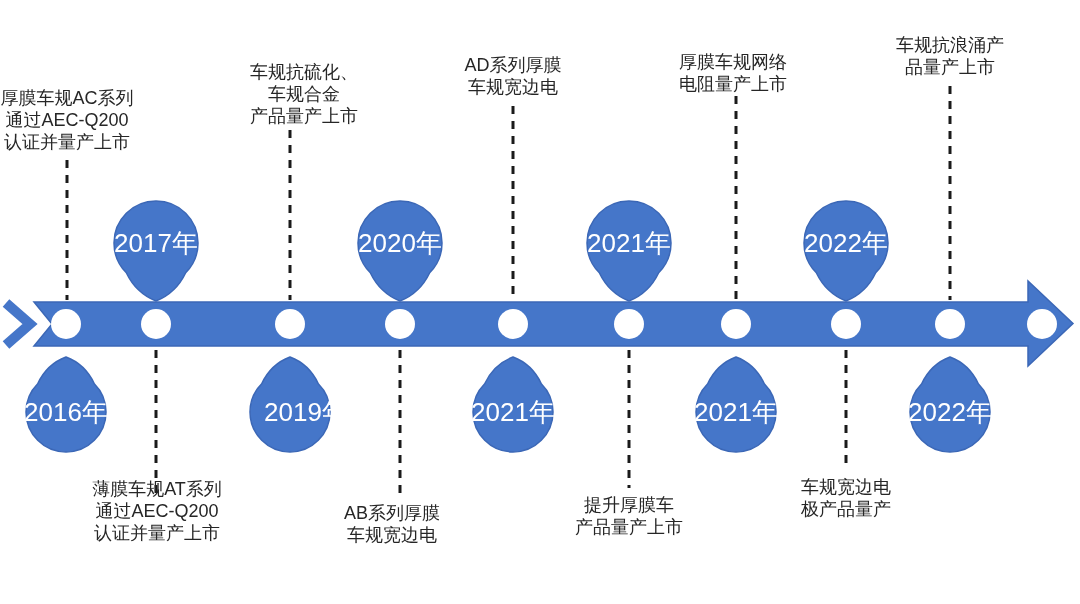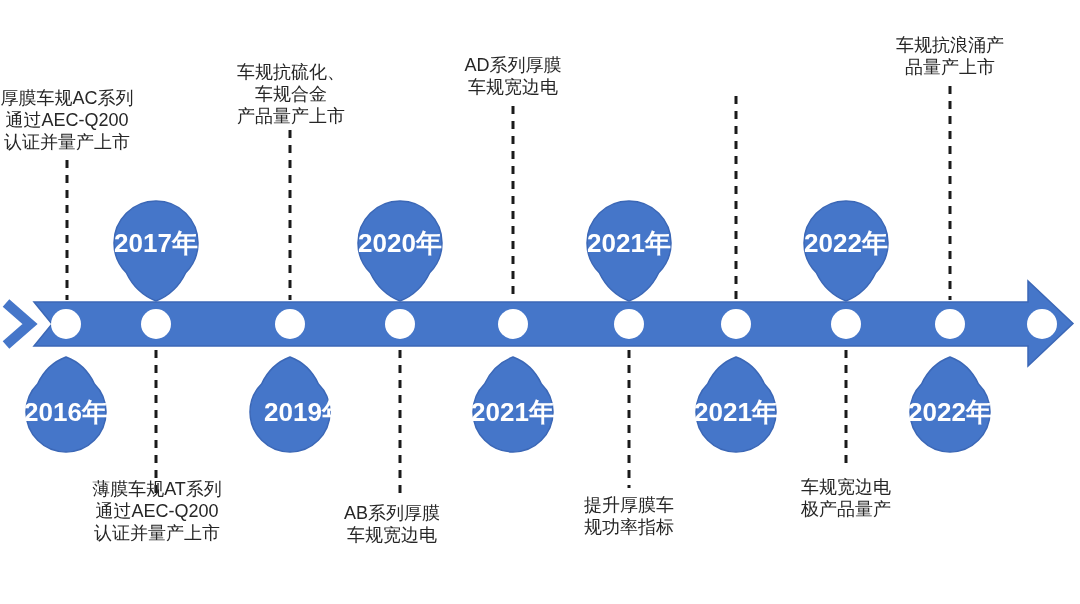--- a/index.html
+++ b/index.html
@@ -3,21 +3,21 @@
 <meta charset="utf-8">
 <style>
   html,body{margin:0;padding:0;background:#ffffff;}
   .canvas{
     position:relative;width:1080px;height:604px;background:#ffffff;overflow:hidden;
     font-family:"Liberation Sans","DejaVu Sans",sans-serif;
   }
   .canvas svg{position:absolute;left:0;top:0;}
   .year{
     position:absolute;width:120px;text-align:center;color:#ffffff;
-    font-size:26px;font-weight:700;letter-spacing:0px;line-height:30px;
+    font-size:26px;font-weight:400;letter-spacing:0px;line-height:30px;
   }
   .note{
     position:absolute;width:170px;text-align:center;color:#262626;
     font-size:18px;line-height:22px;white-space:pre-line;
   }
 </style>
 </head>
 <body>
 
 <div class="canvas">
@@ -71,27 +71,29 @@
   <div class="year" style="left:676px;top:397px">2021年</div>
   <div class="year" style="left:786px;top:228px">2022年</div>
   <div class="year" style="left:890px;top:397px">2022年</div>
 
   <div class="note" style="left:-18px;top:87px">厚膜车规AC系列
 通过AEC-Q200
 认证并量产上市</div>
   <div class="note" style="left:72px;top:478px">薄膜车规AT系列
 通过AEC-Q200
 认证并量产上市</div>
-  <div class="note" style="left:206px;top:61px">车规抗硫化、
+  <div class="note" style="left:219px;top:61px">车规抗硫化、
 车规合金
 产品量产上市</div>
   <div class="note" style="left:307px;top:502px">AB系列厚膜
 车规宽边电</div>
   <div class="note" style="left:428px;top:54px">AD系列厚膜
 车规宽边电</div>
   <div class="note" style="left:544px;top:494px">提升厚膜车
-规功率指标</div>
+产品量产上市</div>
+  <div class="note" style="left:648px;top:51px">厚膜车规网络
+电阻量产上市</div>
   <div class="note" style="left:761px;top:476px">车规宽边电
 极产品量产</div>
   <div class="note" style="left:865px;top:34px">车规抗浪涌产
 品量产上市</div>
 
 </div>
 
 </body></html>

